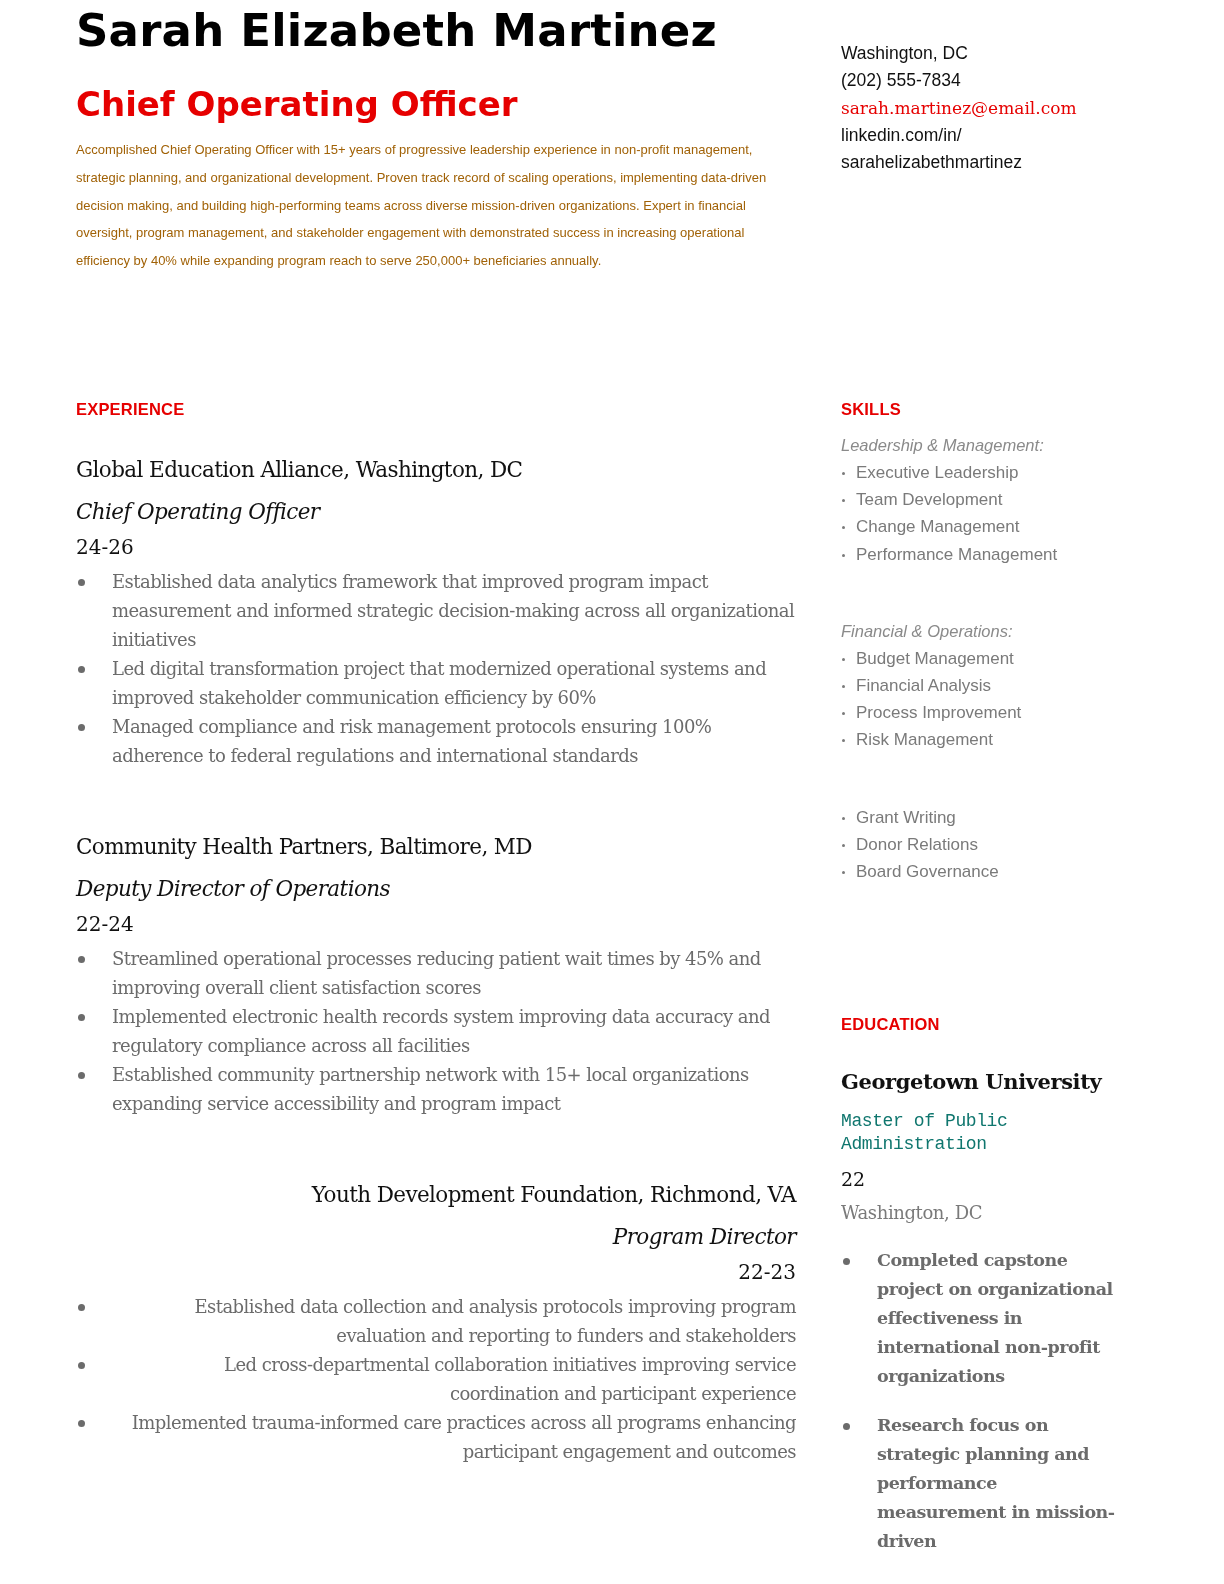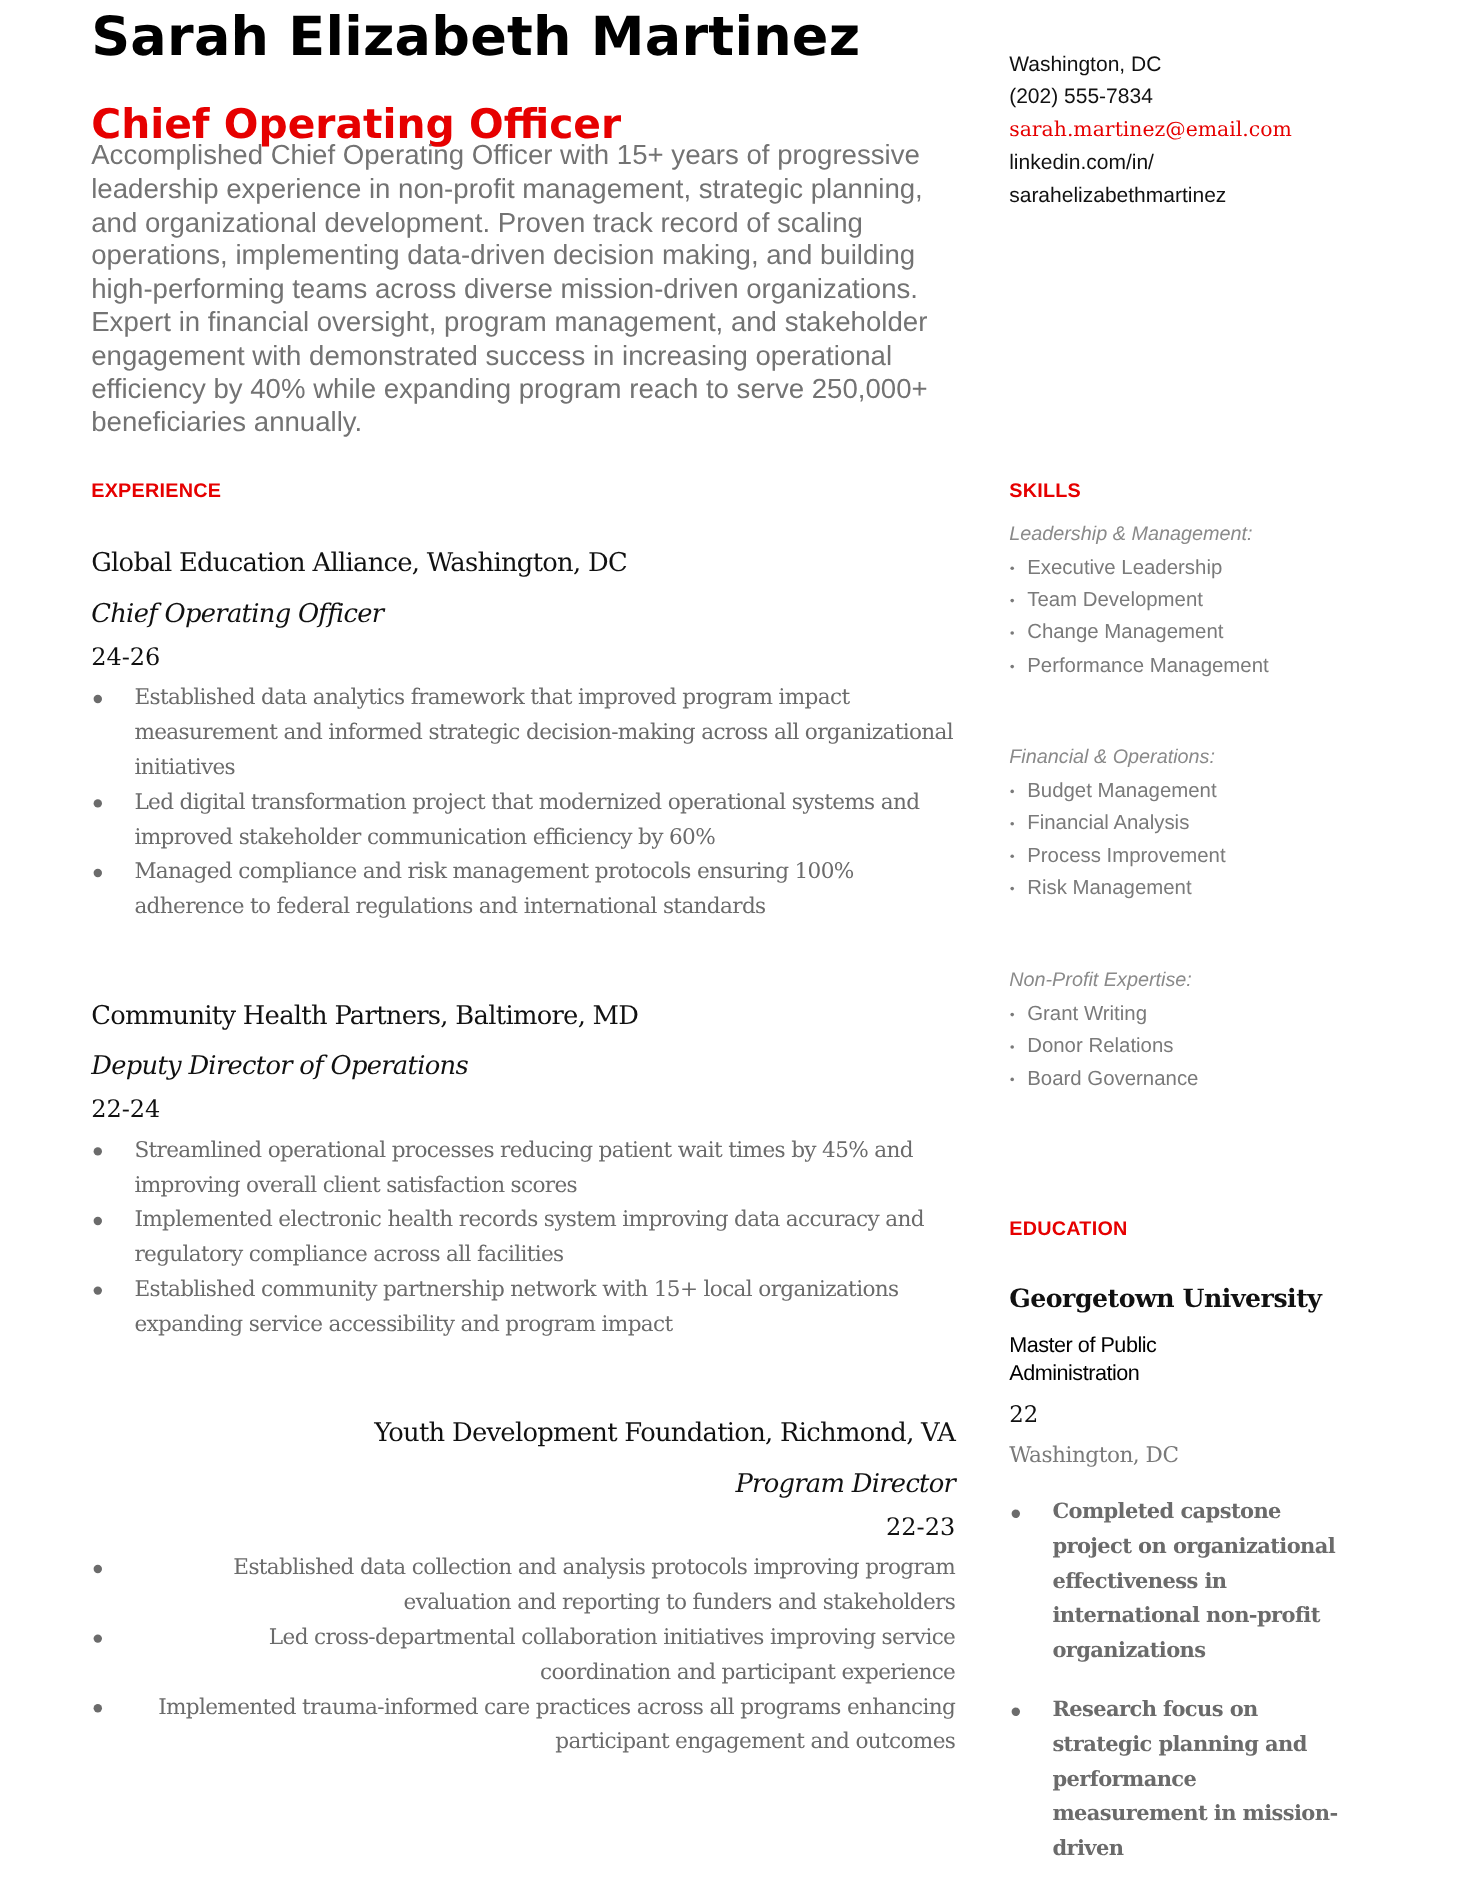--- a/index.html
+++ b/index.html
@@ -12,23 +12,23 @@
     font-family: "DejaVu Sans", sans-serif; font-weight: bold;
     font-size: 45px; color: #000; letter-spacing: 0.2px; margin: 0;
     white-space: nowrap;
   }
   .role {
     position: absolute; left: 76px; top: 84px;
     font-family: "DejaVu Sans", sans-serif; font-weight: bold;
     font-size: 34px; color: #e60000; margin: 0; white-space: nowrap;
   }
   .summary {
-    position: absolute; left: 76px; top: 116px; width: 700px;
-    font-family: "Liberation Sans", sans-serif; font-size: 23px;
-    line-height: 27.8px; color: #737373; margin: 0;
+    position: absolute; left: 76px; top: 136px; width: 700px;
+    font-family: "Liberation Sans", sans-serif; font-size: 13px;
+    line-height: 27.8px; color: #a16207; margin: 0;
   }
 
   .contact {
     position: absolute; left: 841px; top: 40px; width: 320px;
     font-family: "Liberation Sans", sans-serif; font-size: 17.5px;
     line-height: 27.3px; color: #111;
   }
   .contact .email {
     font-family: "DejaVu Serif", serif; color: #e60000; font-size: 17px;
   }
@@ -80,21 +80,21 @@
     position: absolute; left: 1px; top: 13px; width: 3px; height: 3px;
     border-radius: 50%; background: #7a7a7a;
   }
 
   .edu { position: absolute; left: 841px; top: 1066px; width: 300px; }
   .edu .school {
     font-family: "DejaVu Serif", serif; font-weight: bold; font-size: 21px;
     color: #111; margin: 0; line-height: 32px; height: 44px; letter-spacing: -0.4px;
   }
   .edu .degree {
-    font-family: Liberation Sans, sans-serif; font-size: 18px; color: #000000;
+    font-family: Liberation Mono, monospace; font-size: 18px; color: #0f766e;
     line-height: 23px; margin: 0; width: 200px; letter-spacing: -0.4px;
   }
   .edu .year {
     font-family: "DejaVu Serif", serif; font-size: 19px; color: #111;
     margin: 10px 0 0 0; line-height: 26px;
   }
   .edu .loc {
     font-family: "DejaVu Serif", serif; font-size: 18px; color: #7a7a7a;
     margin: 8px 0 0 0; line-height: 26px; letter-spacing: -0.4px;
   }
@@ -176,21 +176,20 @@
     <div class="skill-group">
       <p class="skill-cat">Financial &amp; Operations:</p>
       <ul class="skill-list">
         <li><span class="sdot"></span><span>Budget Management</span></li>
         <li><span class="sdot"></span><span>Financial Analysis</span></li>
         <li><span class="sdot"></span><span>Process Improvement</span></li>
         <li><span class="sdot"></span><span>Risk Management</span></li>
       </ul>
     </div>
     <div class="skill-group">
-      <p class="skill-cat">Non-Profit Expertise:</p>
       <ul class="skill-list">
         <li><span class="sdot"></span><span>Grant Writing</span></li>
         <li><span class="sdot"></span><span>Donor Relations</span></li>
         <li><span class="sdot"></span><span>Board Governance</span></li>
       </ul>
     </div>
   </div>
 
   <h3 class="section-title" style="left:841px; top:1015px;">EDUCATION</h3>
 

